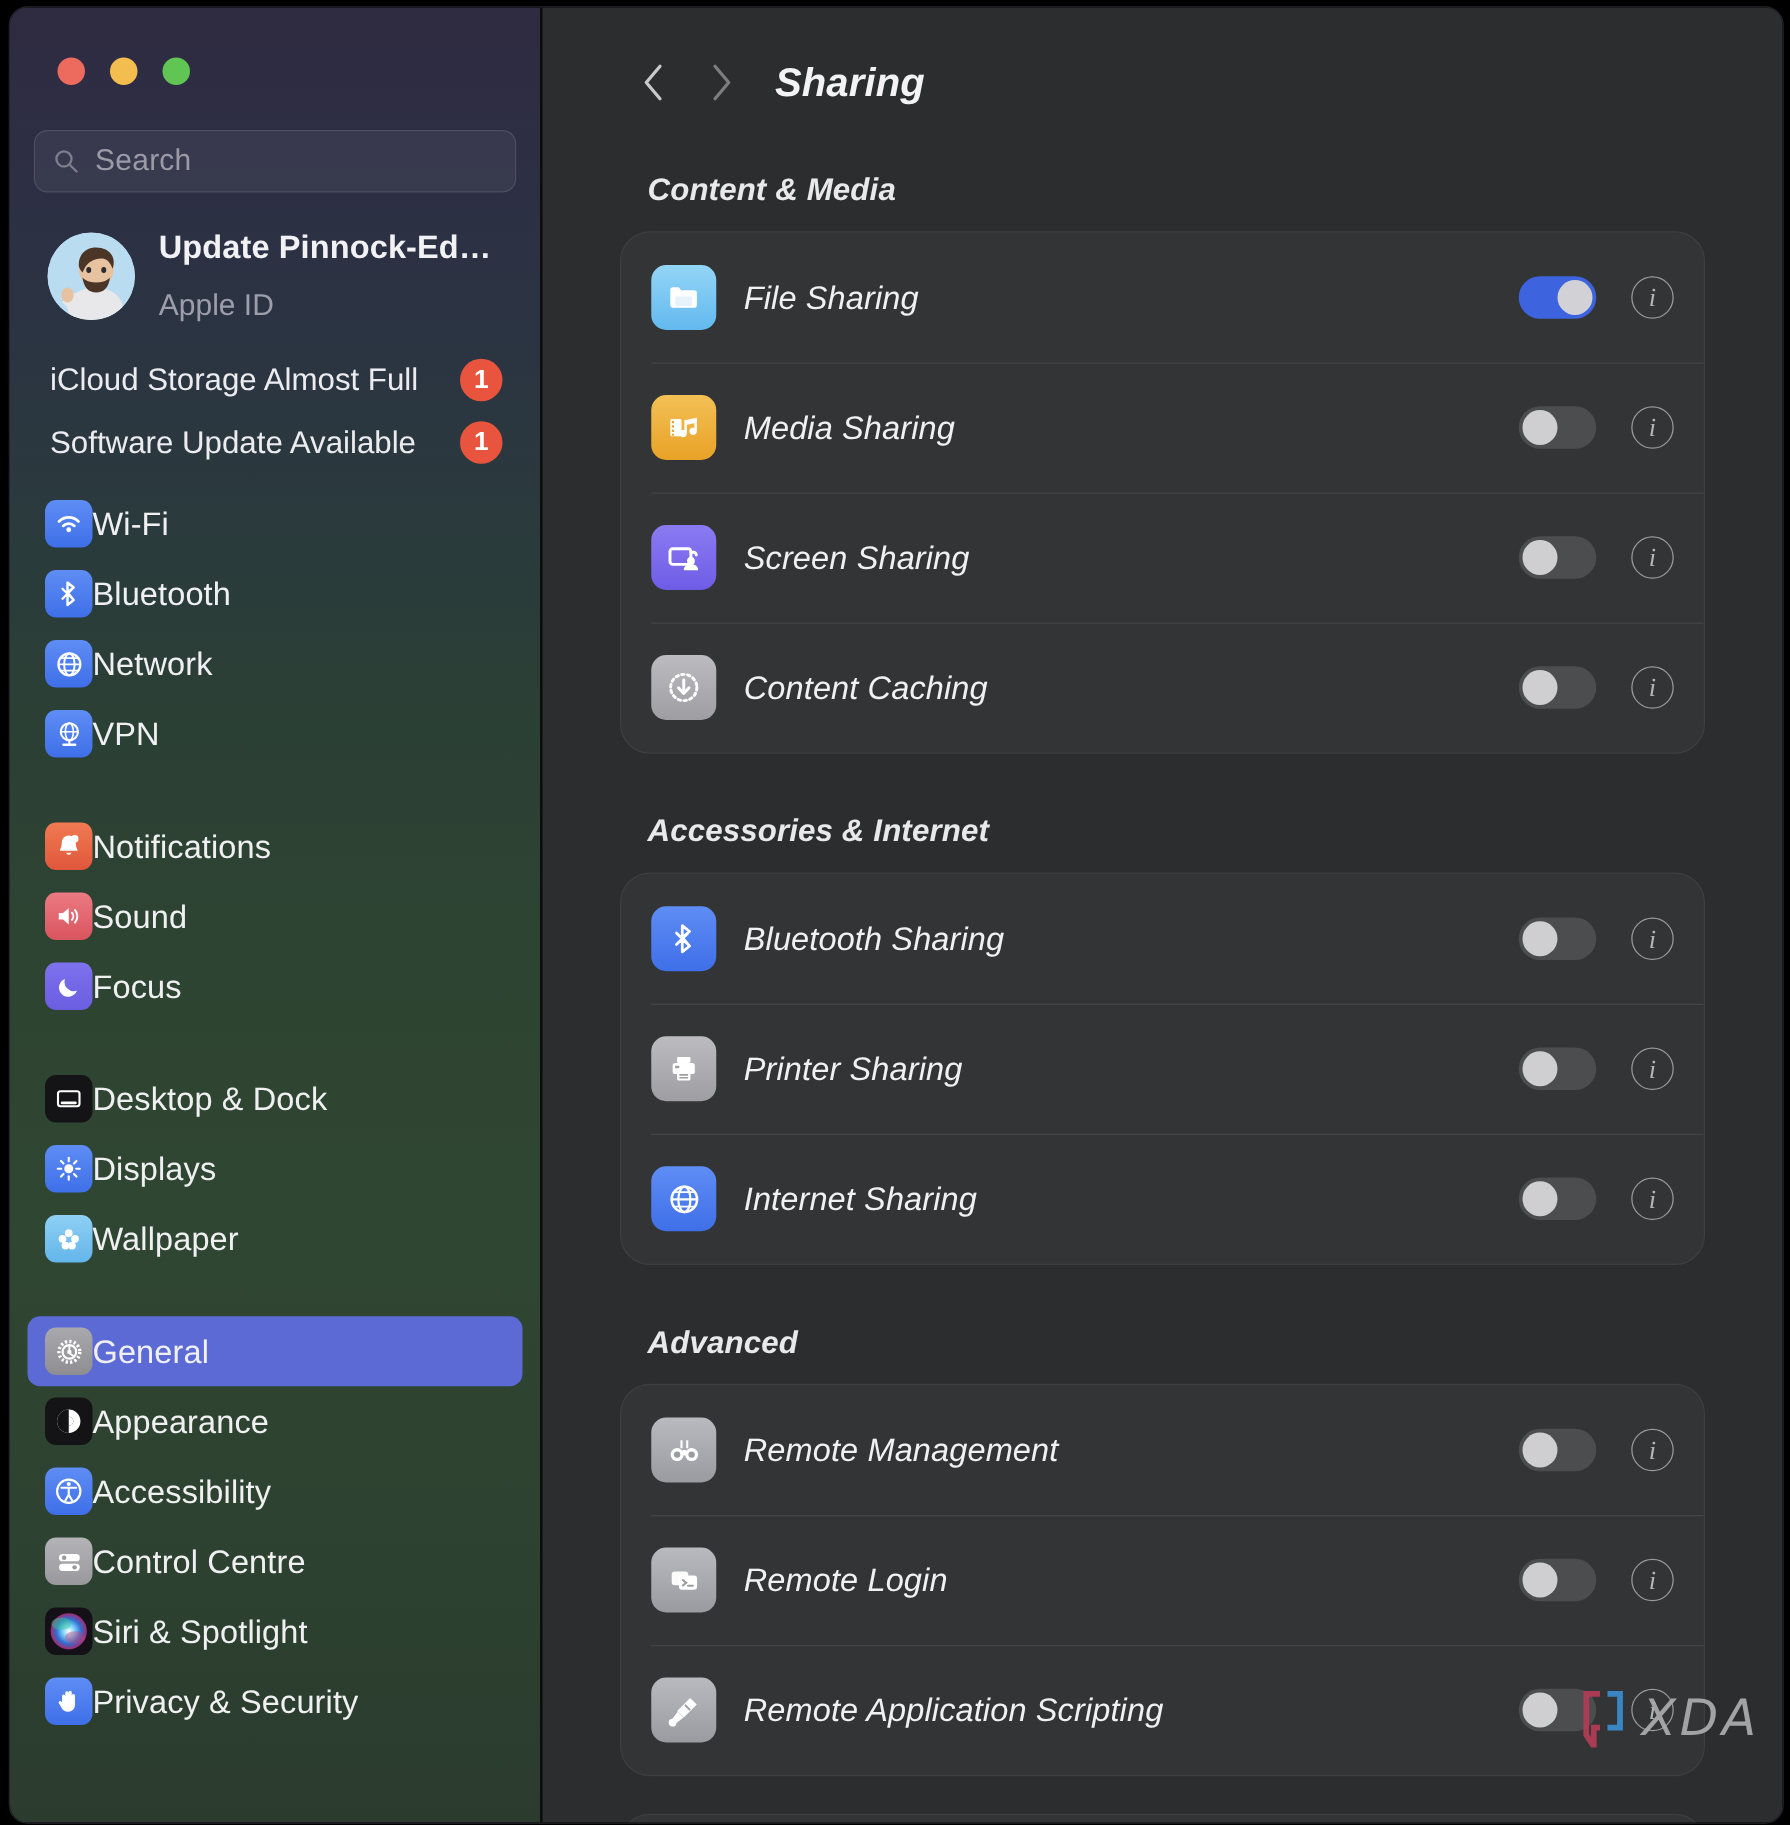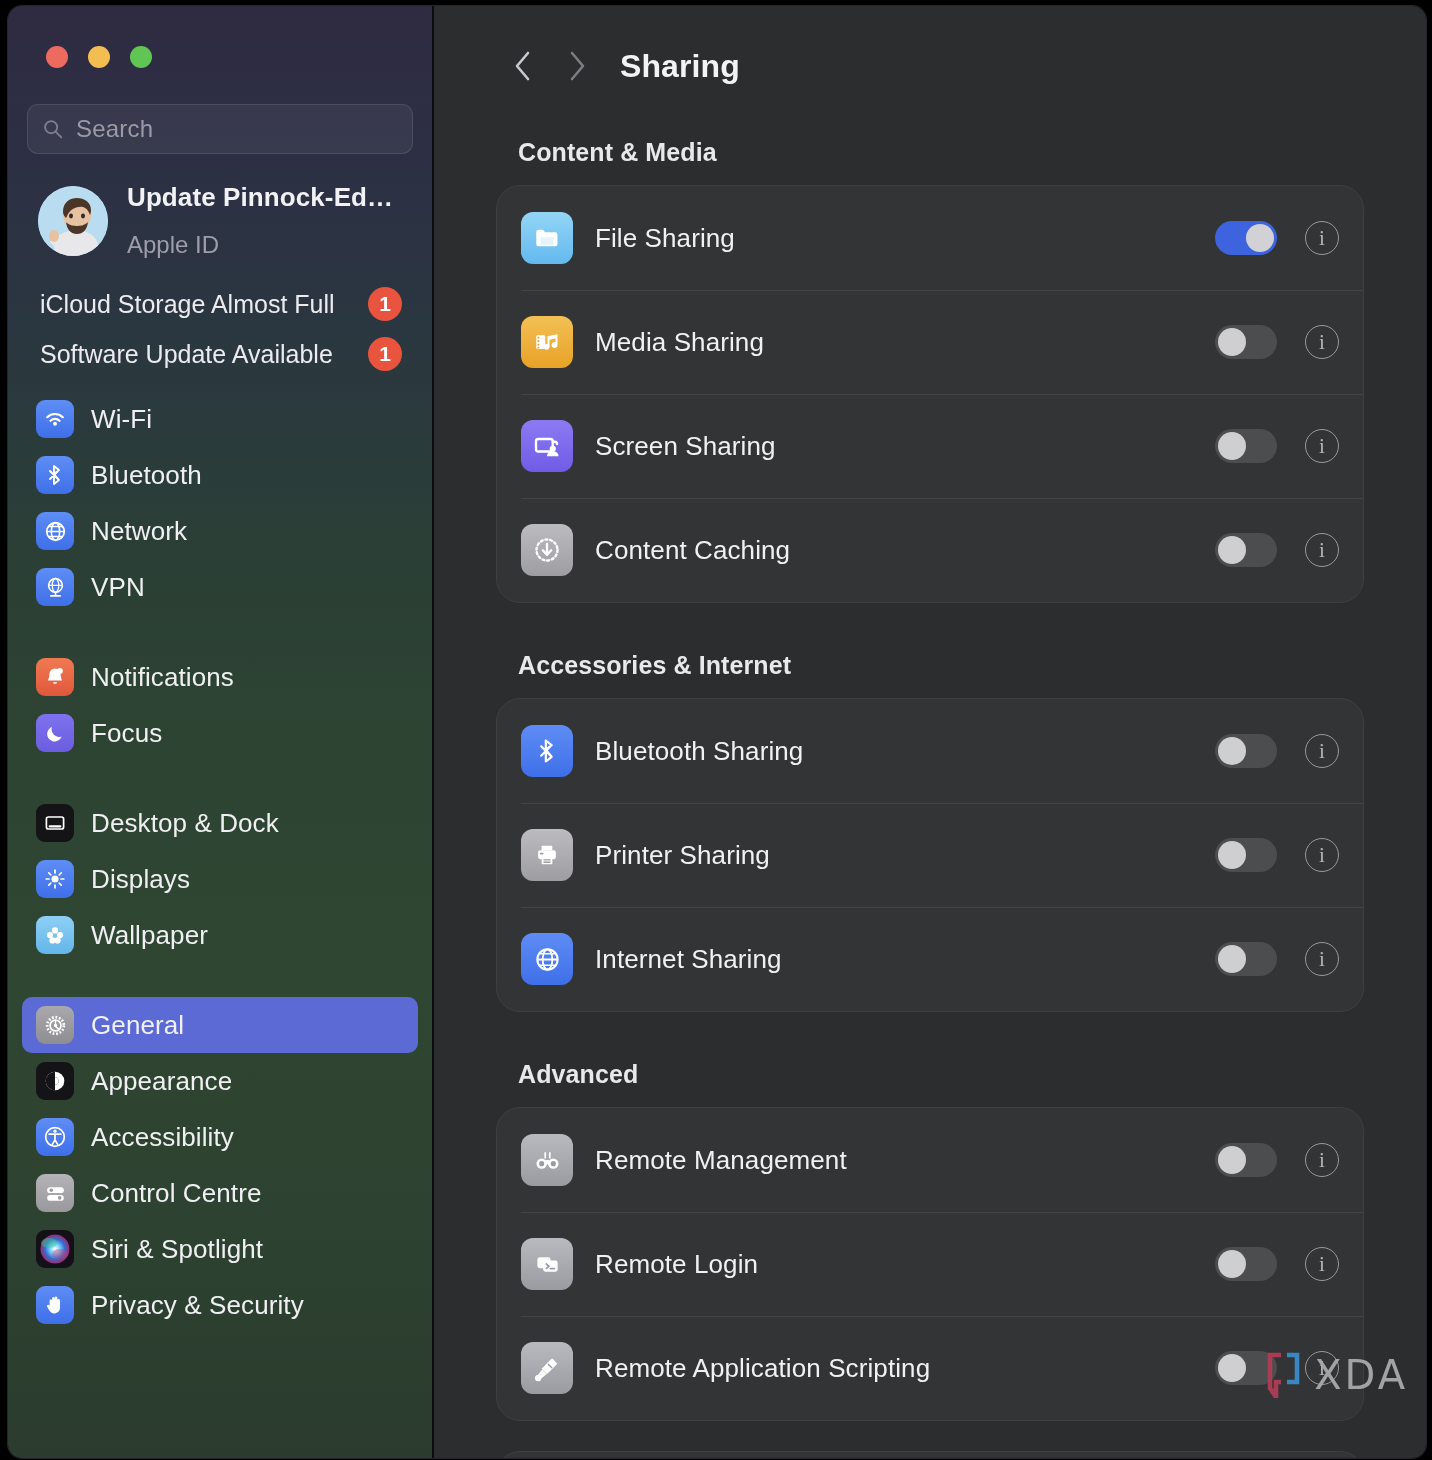--- a/index.html
+++ b/index.html
@@ -96,21 +96,21 @@
     width: 34px; height: 34px; border-radius: 50%;
     background: #e8543d; color: #fff;
     font-size: 21px; font-weight: 600;
     display: flex; align-items: center; justify-content: center;
     flex: 0 0 34px;
   }
 
   .nav-group { margin-top: 20px; }
   .nav-group.gap { margin-top: 34px; }
   .nav-item {
-    display: flex; align-items: center; gap: 17px;
+    display: flex; align-items: center; 
     height: 56px;
     padding: 0 14px;
     border-radius: 10px;
   }
   .nav-item.selected { background: #5c6ad6; }
   .nav-icon {
     width: 38px; height: 38px; flex: 0 0 38px;
     border-radius: 9px;
     display: flex; align-items: center; justify-content: center;
     overflow: hidden;
@@ -121,20 +121,21 @@
   }
 
   
   .main {
     flex: 1 1 auto;
     background: #2c2d2e;
     border-left: 2px solid #0c0c0d;
     position: relative;
     overflow: hidden;
     padding: 0 62px 0 62px;
+    font-style: italic;
   }
   .topbar {
     display: flex; align-items: center; gap: 0;
     padding-top: 28px; height: 92px;
   }
   .navbtn {
     width: 54px; height: 54px;
     display: flex; align-items: center; justify-content: center;
   }
   .chev {
@@ -322,20 +323,29 @@
     <div class="nav-group gap">
       <div class="nav-item">
         <div class="nav-icon" style="background:linear-gradient(180deg,#f07a52,#e0573c)">
           <svg viewBox="0 0 24 24" width="24" height="24">
               <path d="M12 3.4a5.6 5.6 0 00-5.6 5.6c0 4.2-1.5 5.4-1.5 6.6h14.2c0-1.2-1.5-2.4-1.5-6.6A5.6 5.6 0 0012 3.4z" fill="#fff"></path>
               <circle cx="16.8" cy="6" r="3" fill="#fff"></circle>
               <path d="M9.8 17.2a2.3 2.3 0 004.4 0z" fill="#fff"></path>
             </svg>
         </div>
         <div class="nav-label">Notifications</div>
+      </div>
+      <div class="nav-item">
+        <div class="nav-icon" style="background:linear-gradient(180deg,#ec7a82,#d9545f)">
+          <svg viewBox="0 0 24 24" width="24" height="24">
+              <path d="M4 9.4h3.4L12 5.4v13.2L7.4 14.6H4z" fill="#fff"></path>
+              <path d="M14.6 9.2a4.2 4.2 0 010 5.6M17 7a7.6 7.6 0 010 10" stroke="#fff" stroke-width="1.6" fill="none" stroke-linecap="round"></path>
+            </svg>
+        </div>
+        <div class="nav-label">Sound</div>
       </div>
       <div class="nav-item">
         <div class="nav-icon" style="background:linear-gradient(180deg,#7f72ee,#6a5de0)">
           <svg viewBox="0 0 24 24" width="24" height="24">
               <path d="M18.6 15.4A7.4 7.4 0 019 6.1a7.4 7.4 0 109.6 9.3z" fill="#fff"></path>
             </svg>
         </div>
         <div class="nav-label">Focus</div>
       </div>
     </div>

